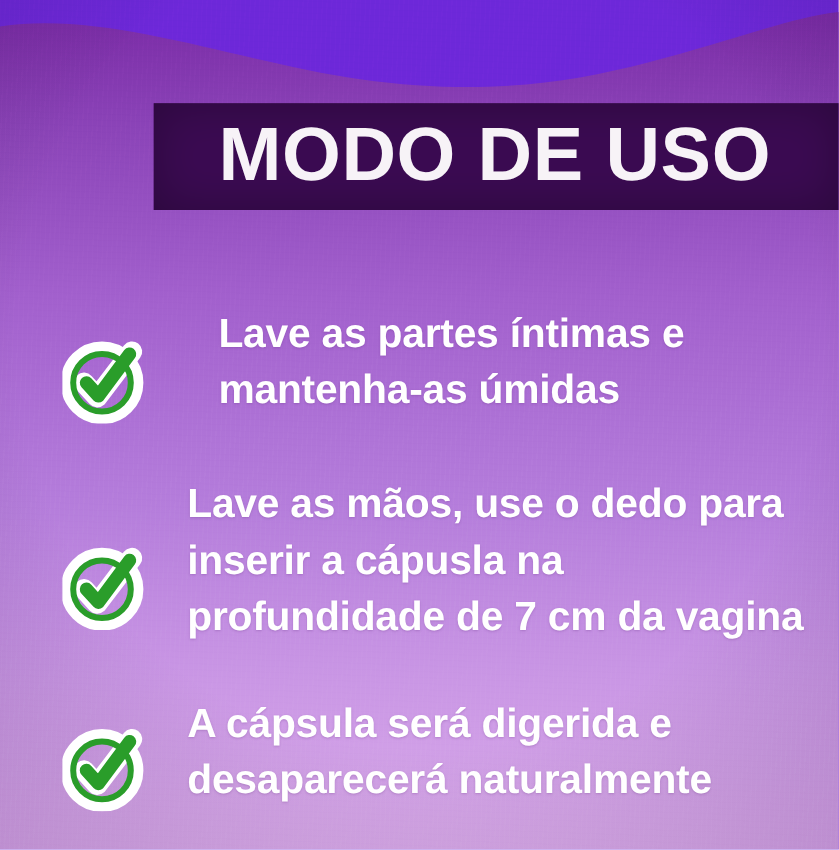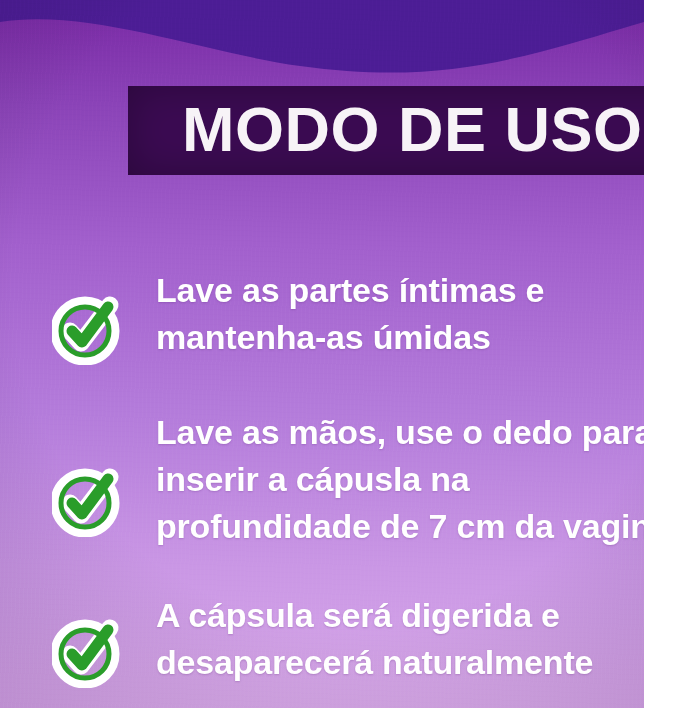--- a/index.html
+++ b/index.html
@@ -7,24 +7,24 @@
     margin: 0;
     padding: 0;
     background: #ffffff;
   }
   body {
     font-family: "Liberation Sans", sans-serif;
   }
 
   #poster {
     position: relative;
-    width: 644px;
+    width: 699px;
     height: 708px;
     overflow: hidden;
-    background: #4c1d95;
+    background: #6d28d9;
   }
 
   
   .bg-wave {
     position: absolute;
     left: 0;
     top: 0;
     width: 699px;
     height: 708px;
     display: block;
@@ -99,21 +99,21 @@
     color: #ffffff;
     font-family: "Liberation Sans", sans-serif;
     font-weight: bold;
     font-size: 34px;
     line-height: 47px;
     letter-spacing: -0.2px;
     text-shadow: 0 1px 2px rgba(90,40,120,.25);
   }
 
   
-  .step--1 { margin-top: 12px; }
+  .step--1 { margin-top: 0px; gap: 26px; }
   .step--1 .step-icon { margin-top: 26px; }
   .step--2 { margin-top: 44px; }
   .step--2 .step-icon { margin-top: 56px; }
   .step--3 { margin-top: 42px; justify-content: flex-end; }
   .step--3 .step-icon { margin-top: 24px; }
 </style>
 </head>
 <body>
 
 <div id="poster">

